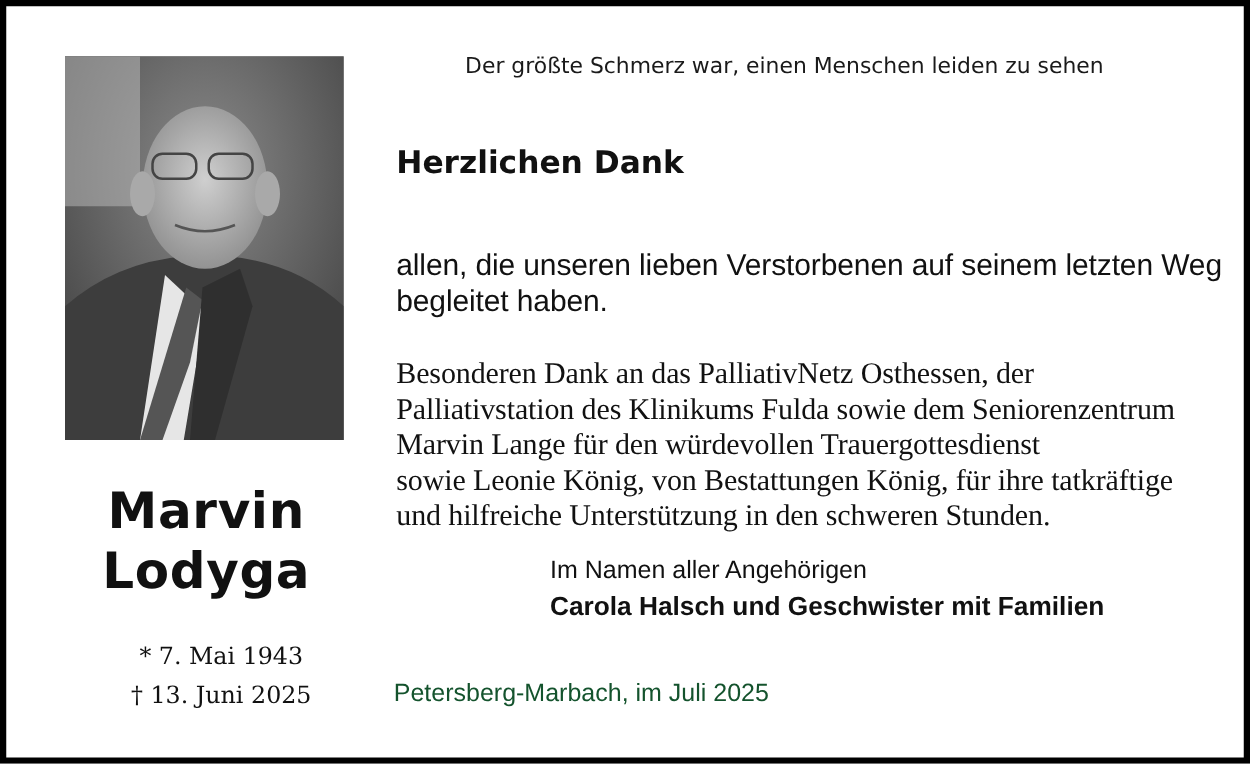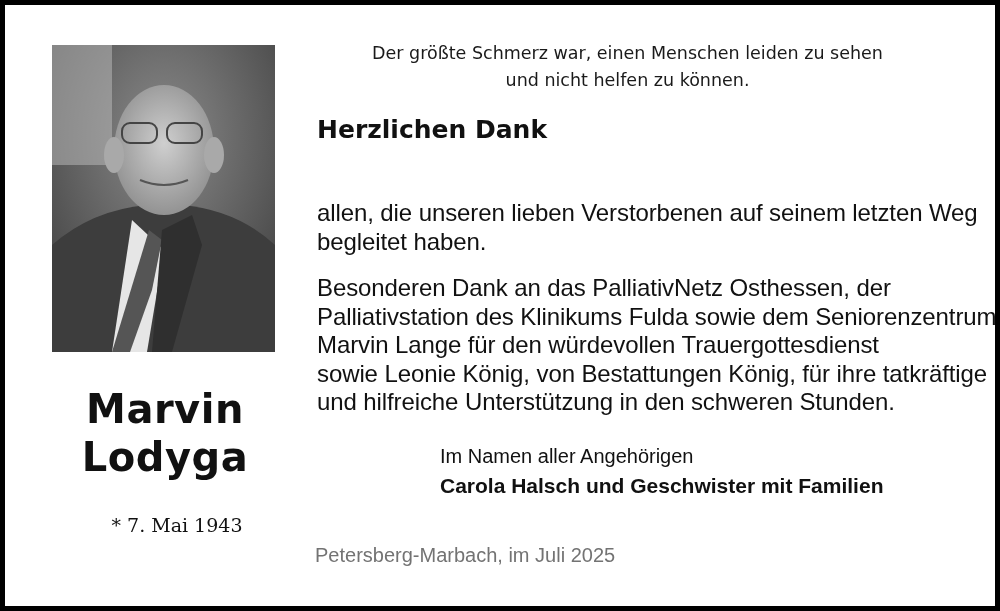--- a/index.html
+++ b/index.html
@@ -6,24 +6,24 @@
   body { width:1000px; height:611px; background:#ffffff; overflow:hidden; position:relative; }
   .frame { position:absolute; left:0; top:0; width:1000px; height:611px; box-sizing:border-box; border:5px solid #000; background:#fff; }
   .serif { font-family:"Liberation Sans", "DejaVu Sans", sans-serif; color:#111; }
   .photo { position:absolute; left:52px; top:45px; width:223px; height:307px; overflow:hidden; background:#666; }
   .name { position:absolute; left:40px; top:385px; width:250px; text-align:center; font-family:"DejaVu Sans", sans-serif; font-weight:bold; font-size:40px; line-height:48px; color:#111; letter-spacing:0.5px; }
   .dates { position:absolute; left:52px; top:510px; width:250px; text-align:center; font-family:"DejaVu Serif", serif; font-size:19px; line-height:31px; color:#111; }
   .quote { position:absolute; left:320px; top:40px; width:615px; text-align:center; font-family:"DejaVu Sans", sans-serif; font-size:17.5px; line-height:27px; color:#1a1a1a; }
   .heading { position:absolute; left:317px; top:113px; font-family:"DejaVu Sans", sans-serif; font-weight:bold; font-size:25px; line-height:34px; color:#111; }
   .para { position:absolute; left:317px; font-family:"Liberation Sans", sans-serif; font-size:24px; line-height:28.5px; color:#111; white-space:nowrap; letter-spacing:-0.1px;margin-top:35px; }
   .p1 { top:164px; }
-  .p2 { top:239px; }
+  .p2 { top:250px;font-family:Liberation Serif, serif; }
   .sig-intro { position:absolute; left:440px; top:442px; font-family:"Liberation Sans", sans-serif; font-size:20px; line-height:28px; color:#111; }
   .sig-names { position:absolute; left:440px; top:471px; font-family:"Liberation Sans", sans-serif; font-weight:bold; font-size:21px; line-height:30px; color:#111; }
-  .place { position:absolute; left:315px; top:541px; font-family:"Liberation Sans", sans-serif; font-size:20px; line-height:28px; color:#737373;text-align:center; }
+  .place { position:absolute; left:315px; top:541px; font-family:"Liberation Sans", sans-serif; font-size:20px; line-height:28px; color:#14532d;text-align:center; }
   .line { display:block; }
 </style>
 </head>
 <body>
 
 <div class="frame"></div>
 
 <div class="photo">
   <svg width="223" height="307" viewBox="0 0 223 307" xmlns="http://www.w3.org/2000/svg">
     <defs>
@@ -51,25 +51,25 @@
   </svg>
 </div>
 
 <div class="name">
   <span class="line">Marvin</span>
   <span class="line">Lodyga</span>
 </div>
 
 <div class="dates serif">
   <span class="line">* 7. Mai 1943</span>
+  <span class="line">† 13. Juni 2025</span>
 </div>
 
 <div class="quote">
   <span class="line">Der größte Schmerz war, einen Menschen leiden zu sehen</span>
-  <span class="line">und nicht helfen zu können.</span>
 </div>
 
 <div class="heading">Herzlichen Dank</div>
 
 <div class="para p1">
   <span class="line">allen, die unseren lieben Verstorbenen auf seinem letzten Weg</span>
   <span class="line">begleitet haben.</span>
 </div>
 
 <div class="para p2">

